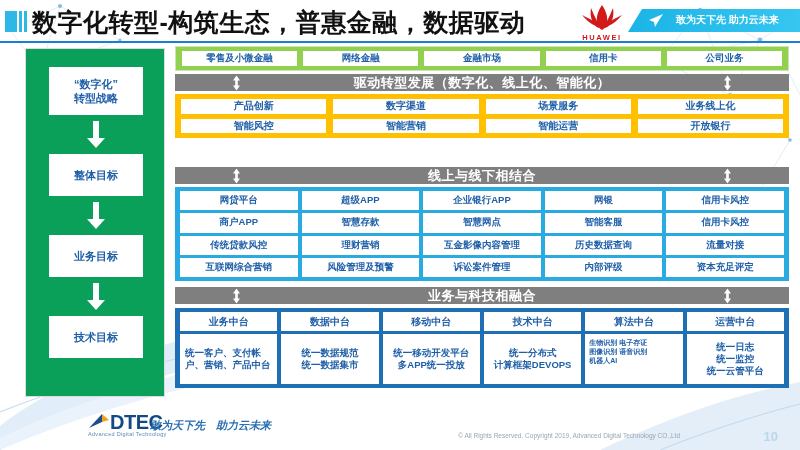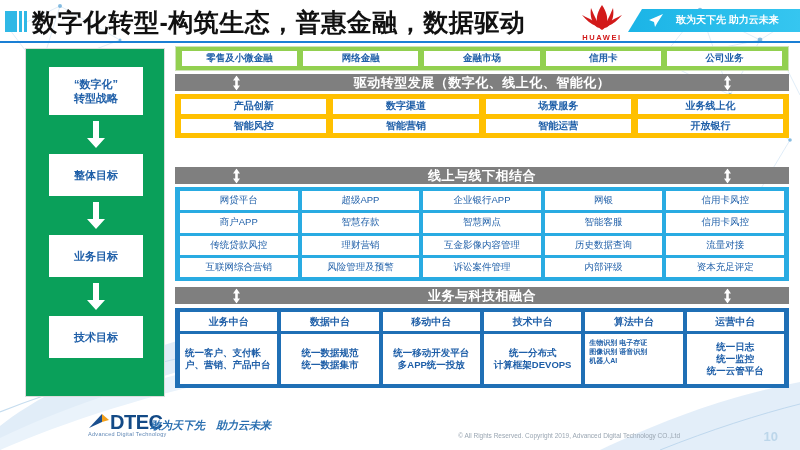--- a/index.html
+++ b/index.html
@@ -52,21 +52,21 @@
   .sec-orange{position:absolute;left:175px;top:94px;width:614px;height:44px;background:#ffc000;
      box-sizing:border-box;padding:5px 6px;display:flex;flex-direction:column;gap:5px;}
   .orow{display:flex;gap:7px;flex:1;}
   .sec-orange .cell{flex:1;font-size:10px;font-weight:bold;}
 
   .band2{left:175px;top:167px;width:614px;height:17px;}
 
   .sec-blue{position:absolute;left:175px;top:187px;width:614px;height:94px;background:#29abe2;
      box-sizing:border-box;padding:4px 5px;display:flex;flex-direction:column;gap:3px;}
   .brow{display:flex;gap:4px;flex:1;}
-  .sec-blue .cell{flex:1;font-size:9.5px;font-weight:normal;}
+  .sec-blue .cell{flex:1;font-size:9.5px;font-weight:bold;}
 
   .band3{left:175px;top:287px;width:614px;height:17px;}
 
   .sec-dblue{position:absolute;left:175px;top:308px;width:614px;height:80px;background:#1f6fb5;
      box-sizing:border-box;padding:4px 5px;display:flex;gap:4px;}
   .dcol{flex:1;display:flex;flex-direction:column;gap:3px;}
   .dhead{height:19px;font-size:10px;font-weight:bold;}
   .dbody{flex:1;font-size:9.5px;font-weight:bold;line-height:12px;padding:0 3px;}
   .dbody.small{font-size:7px;line-height:9px;text-align:left;justify-content:flex-start;
      align-items:flex-start;padding:4px 4px;}

